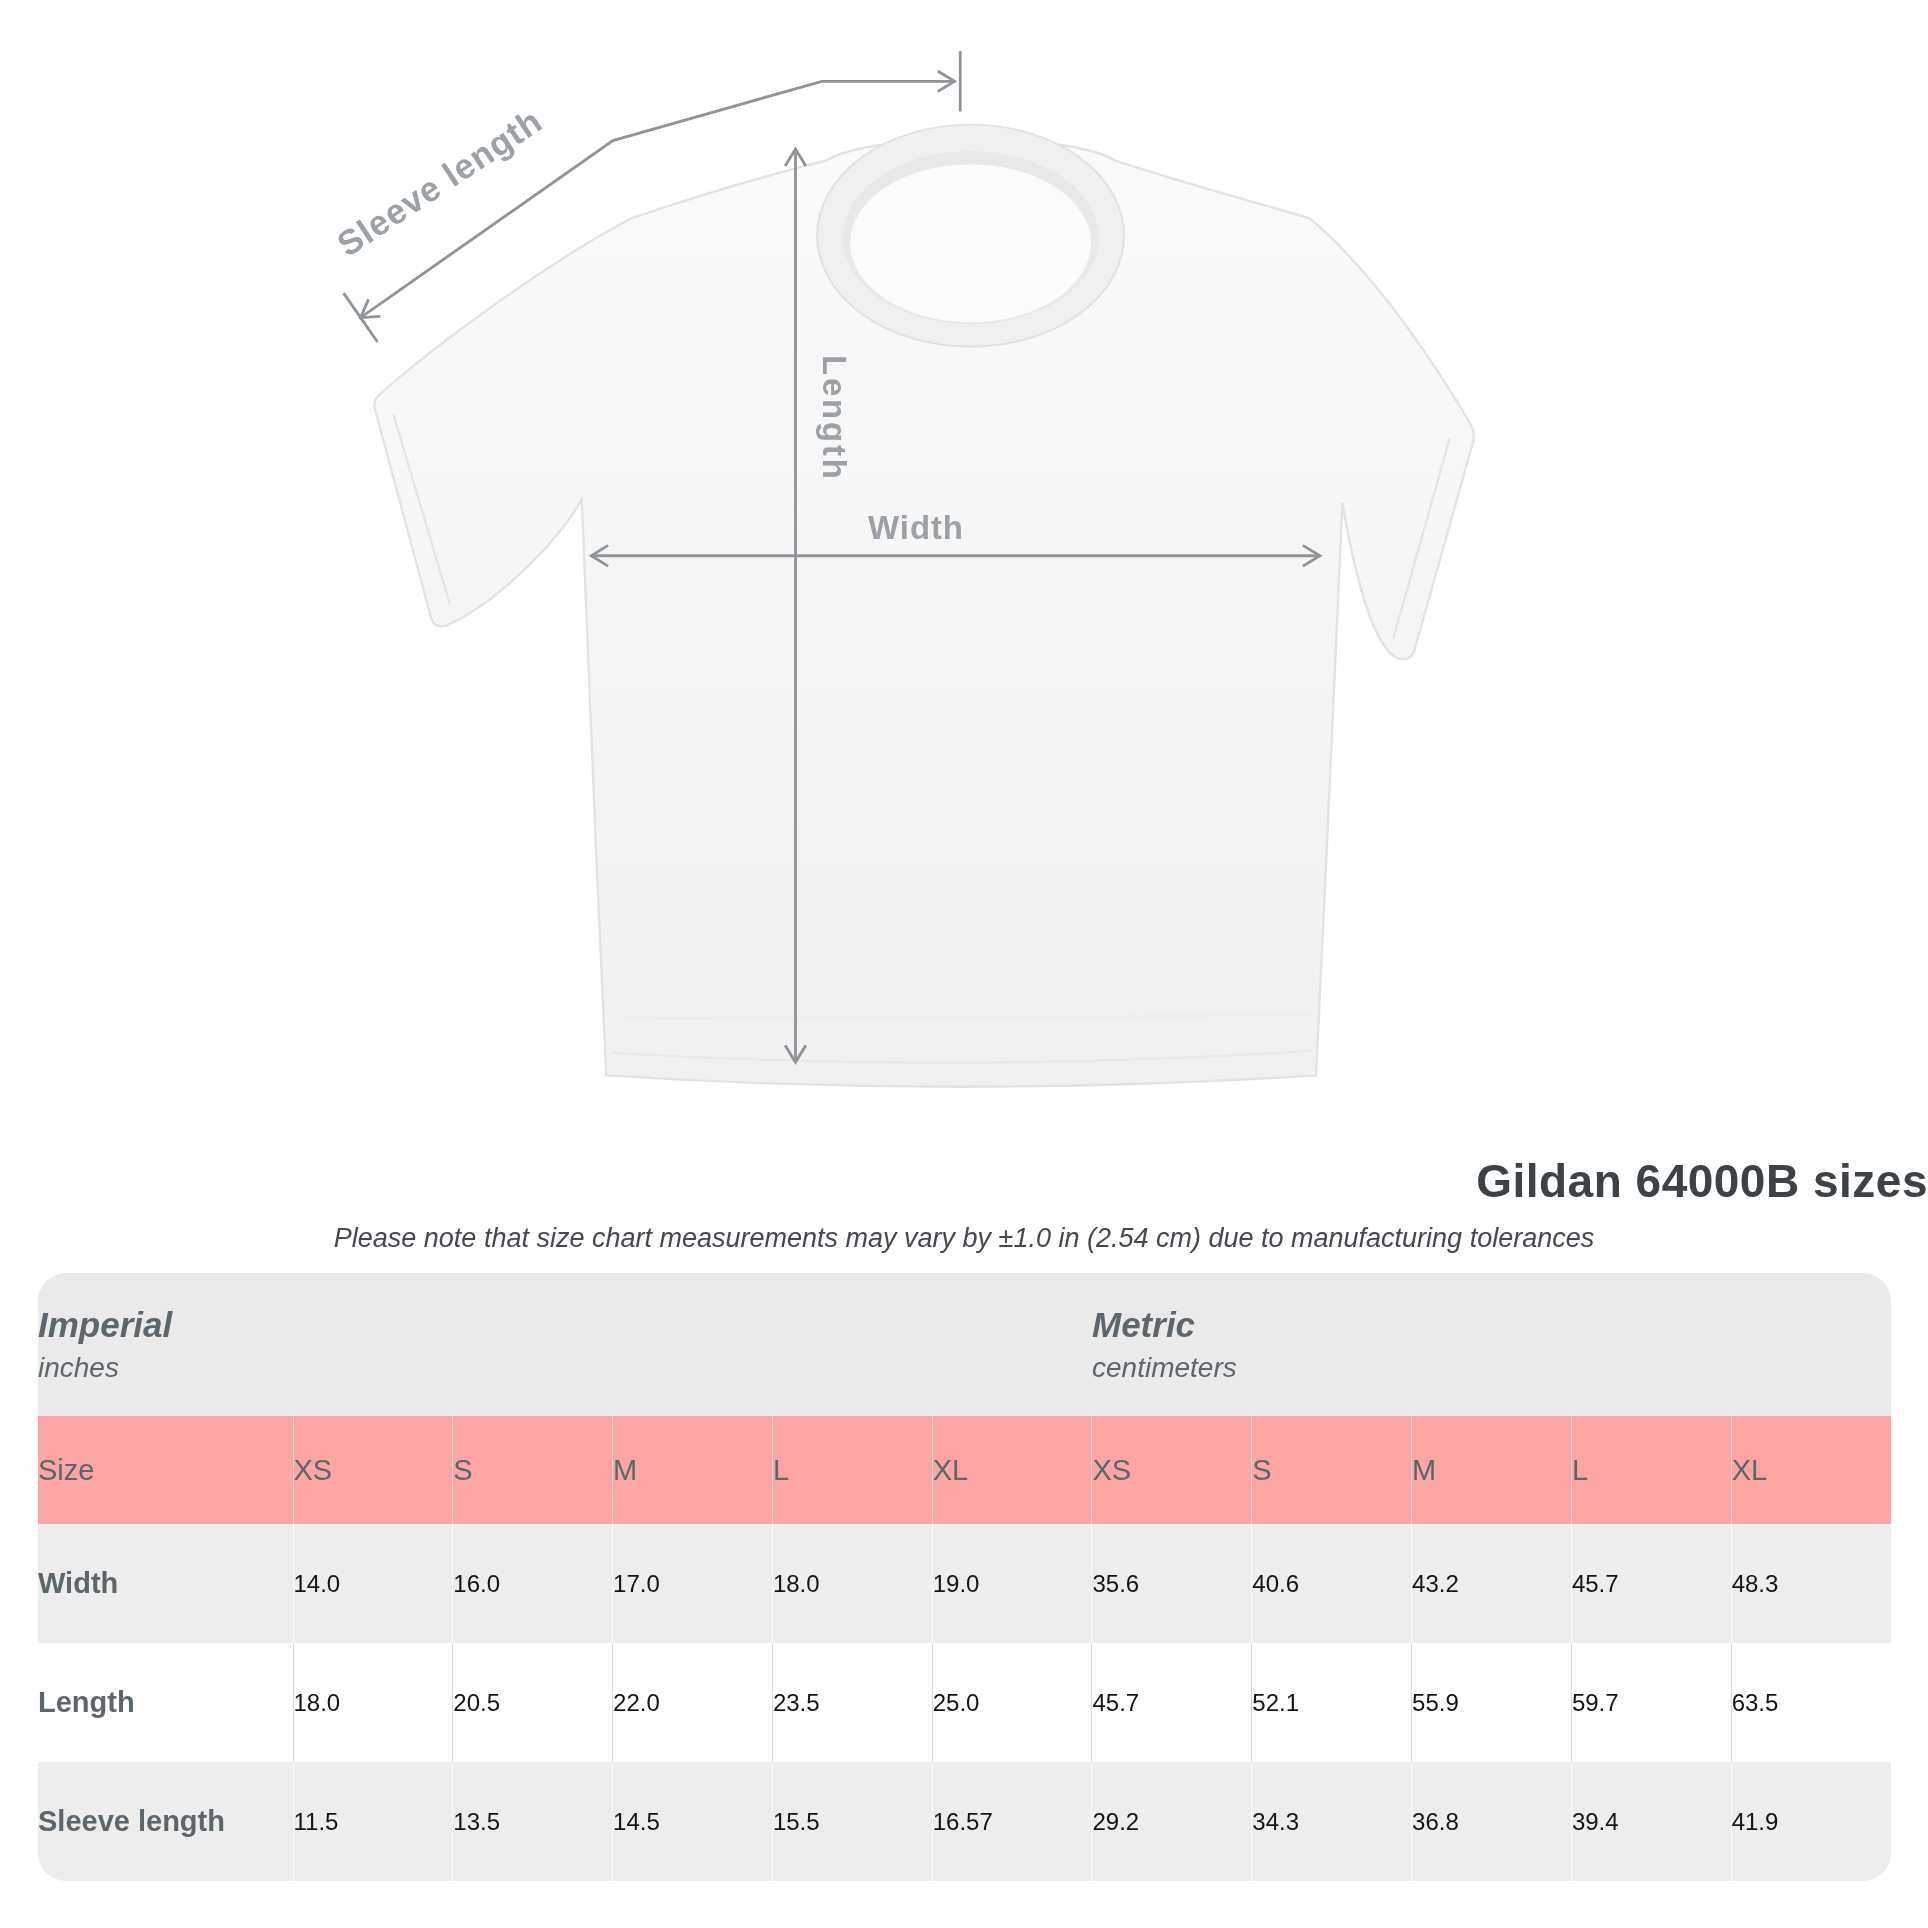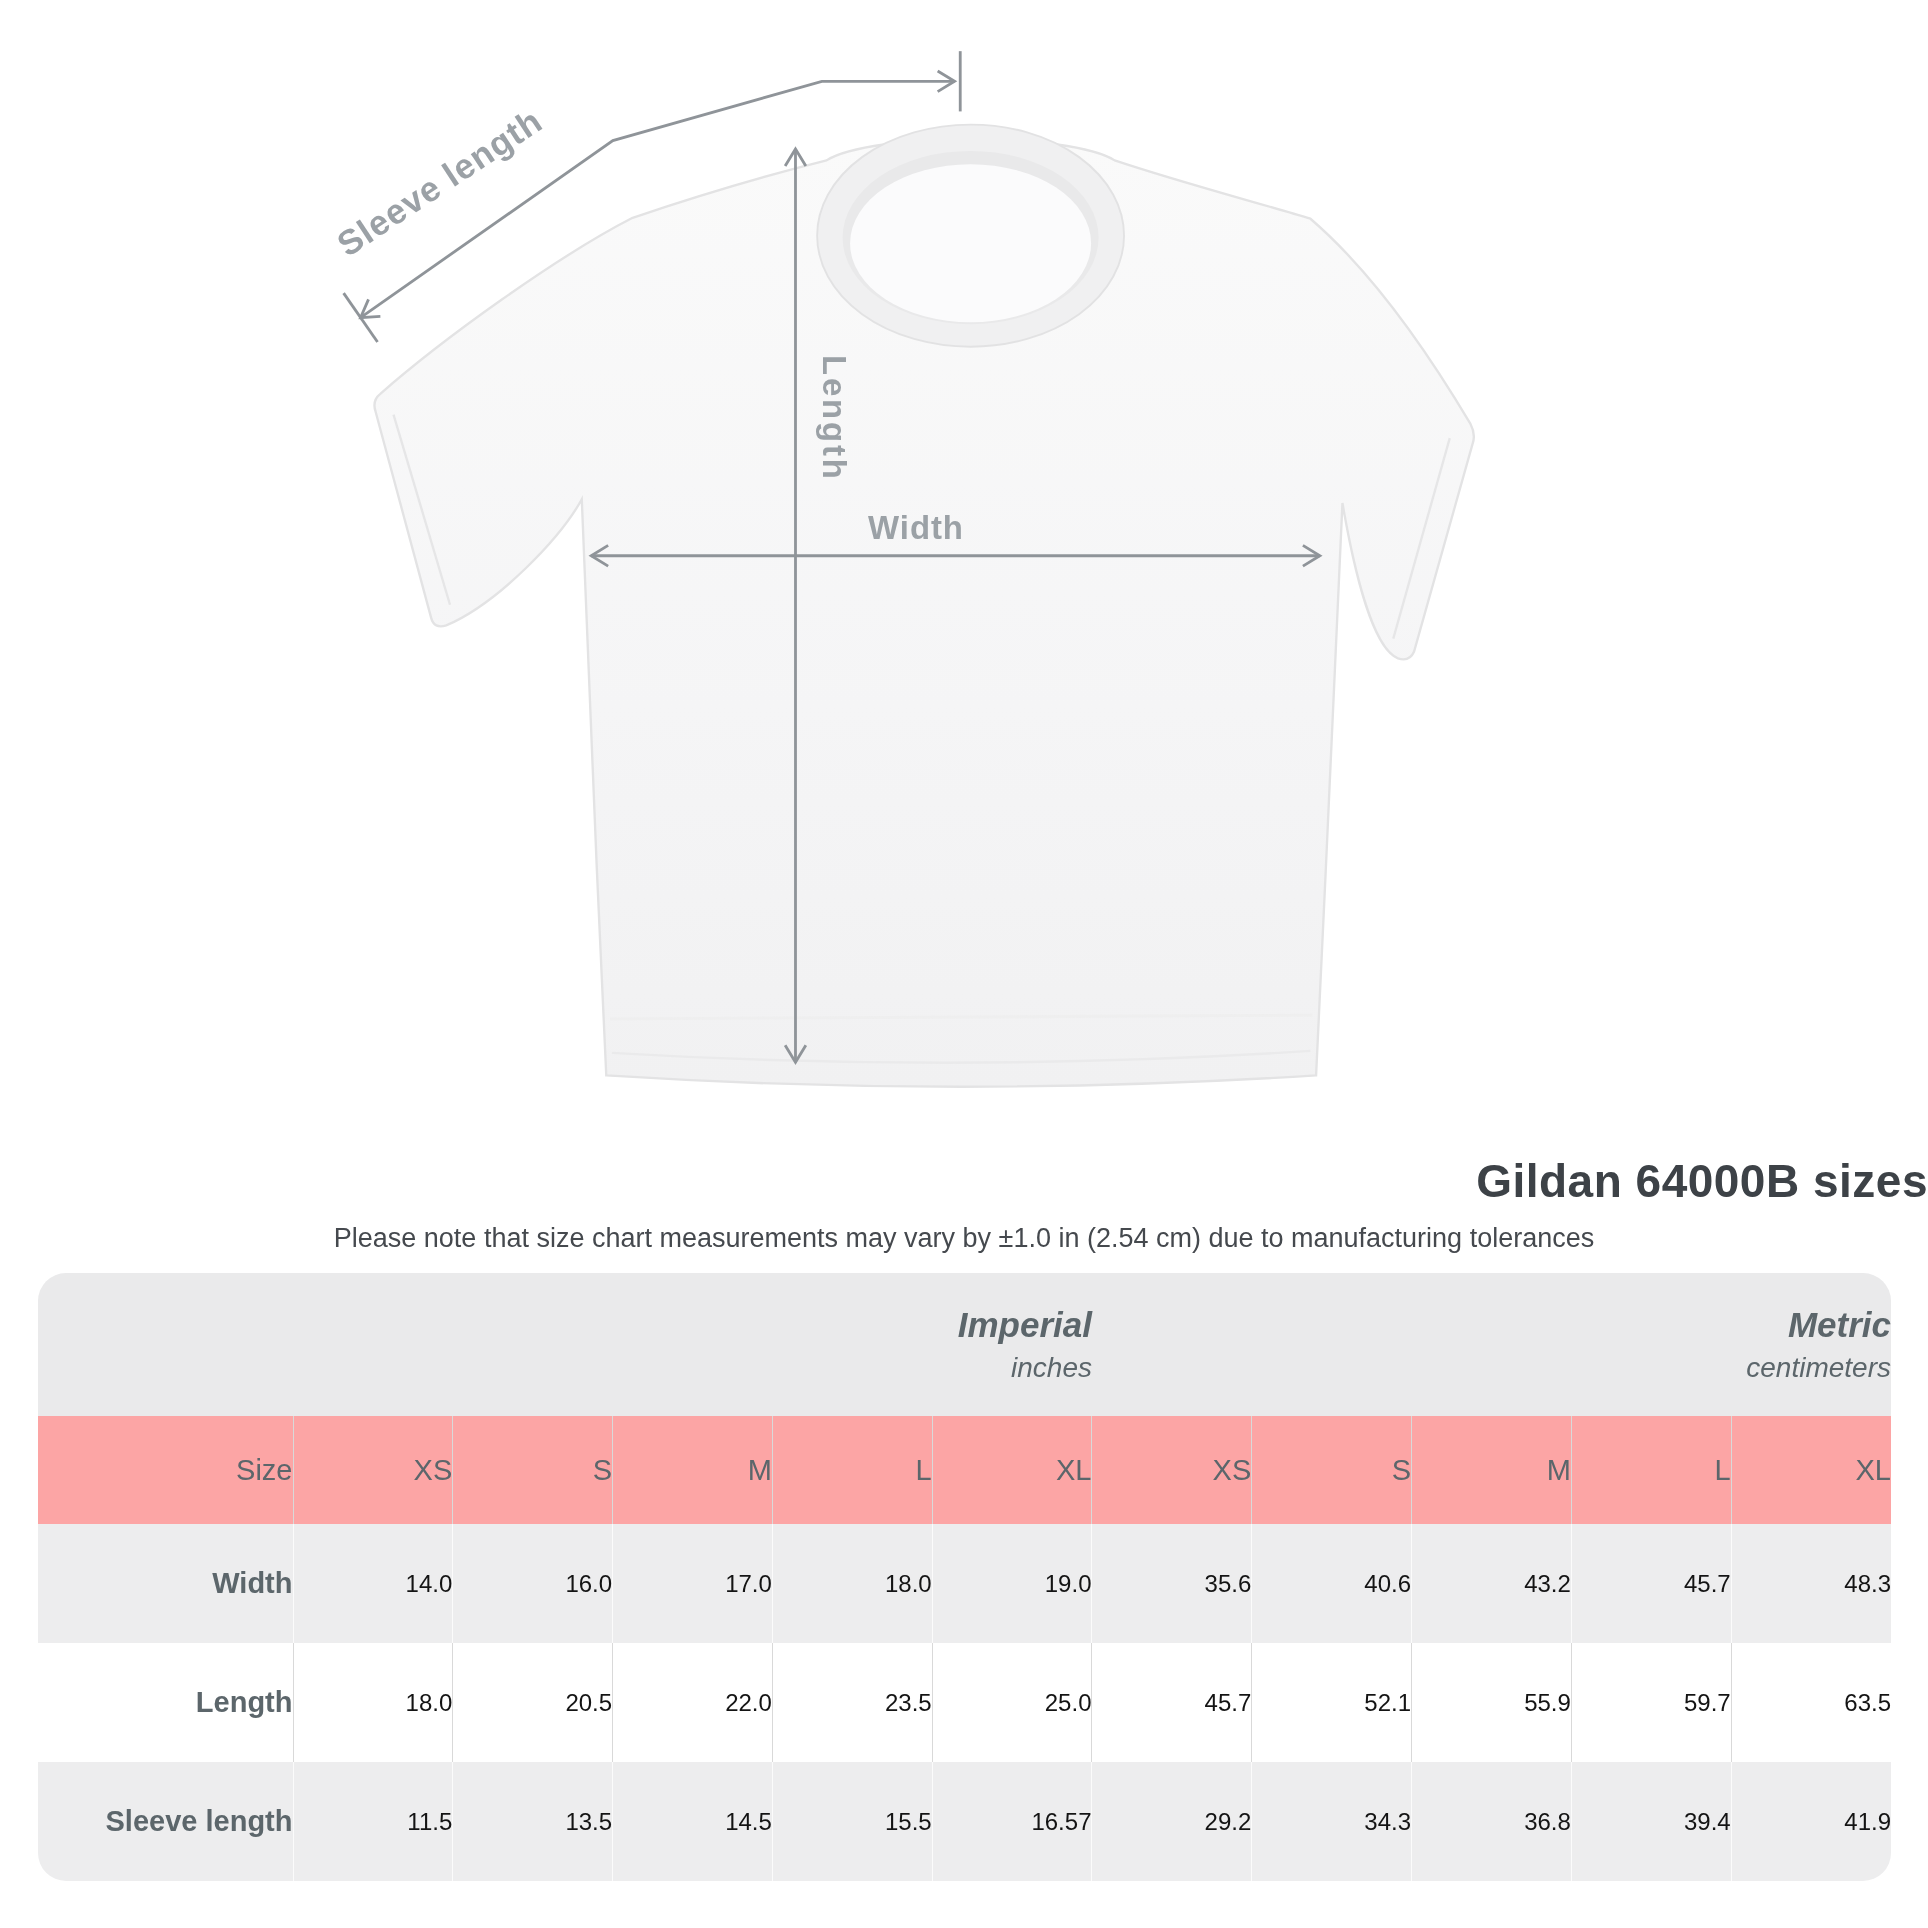--- a/index.html
+++ b/index.html
@@ -5,29 +5,29 @@
   html,body{margin:0;padding:0;background:#ffffff;}
   body{
     width:1928px;height:1928px;position:relative;overflow:hidden;
     font-family:"Liberation Sans",sans-serif;
   }
   .diagram{position:absolute;top:0;left:0;}
   .dim-label{fill:#9ba1a6;font-weight:bold;}
 
   .title-block{position:absolute;top:1154px;left:0;width:1928px;text-align:center;}
   .page-title{font-size:46px;font-weight:bold;color:#3d4247;letter-spacing:0.5px;text-align:right;}
-  .page-note{margin-top:15px;font-size:27px;color:#45494e;}
+  .page-note{margin-top:15px;font-size:27px;font-style:italic;color:#45494e;}
 
   .table-wrap{
     position:absolute;top:1273px;left:38px;width:1853px;
     border-radius:28px;overflow:hidden;background:#ffffff;
   }
   table{width:100%;border-collapse:collapse;table-layout:fixed;}
   col.c-label{width:255px;}
-  th,td{text-align:right;vertical-align:middle;padding:0;}
+  th,td{text-align:left;vertical-align:middle;padding:0;}
 
   .group-row th{background:#eaeaeb;height:143px;}
   .g-title{font-size:35px;font-weight:bold;font-style:italic;color:#5c666b;}
   .g-unit{font-size:28px;font-style:italic;font-weight:normal;color:#5c666b;margin-top:7.5px;}
 
   .row-sizes th{background:#fca5a5;height:108px;font-size:29px;font-weight:normal;color:#5c666b;}
   .row-sizes > *:not(:first-child){border-left:1.9px solid #d9d9d9;}
 
   tbody tr{height:119px;}
   tbody th{font-size:29px;font-weight:bold;color:#5c666b;}

